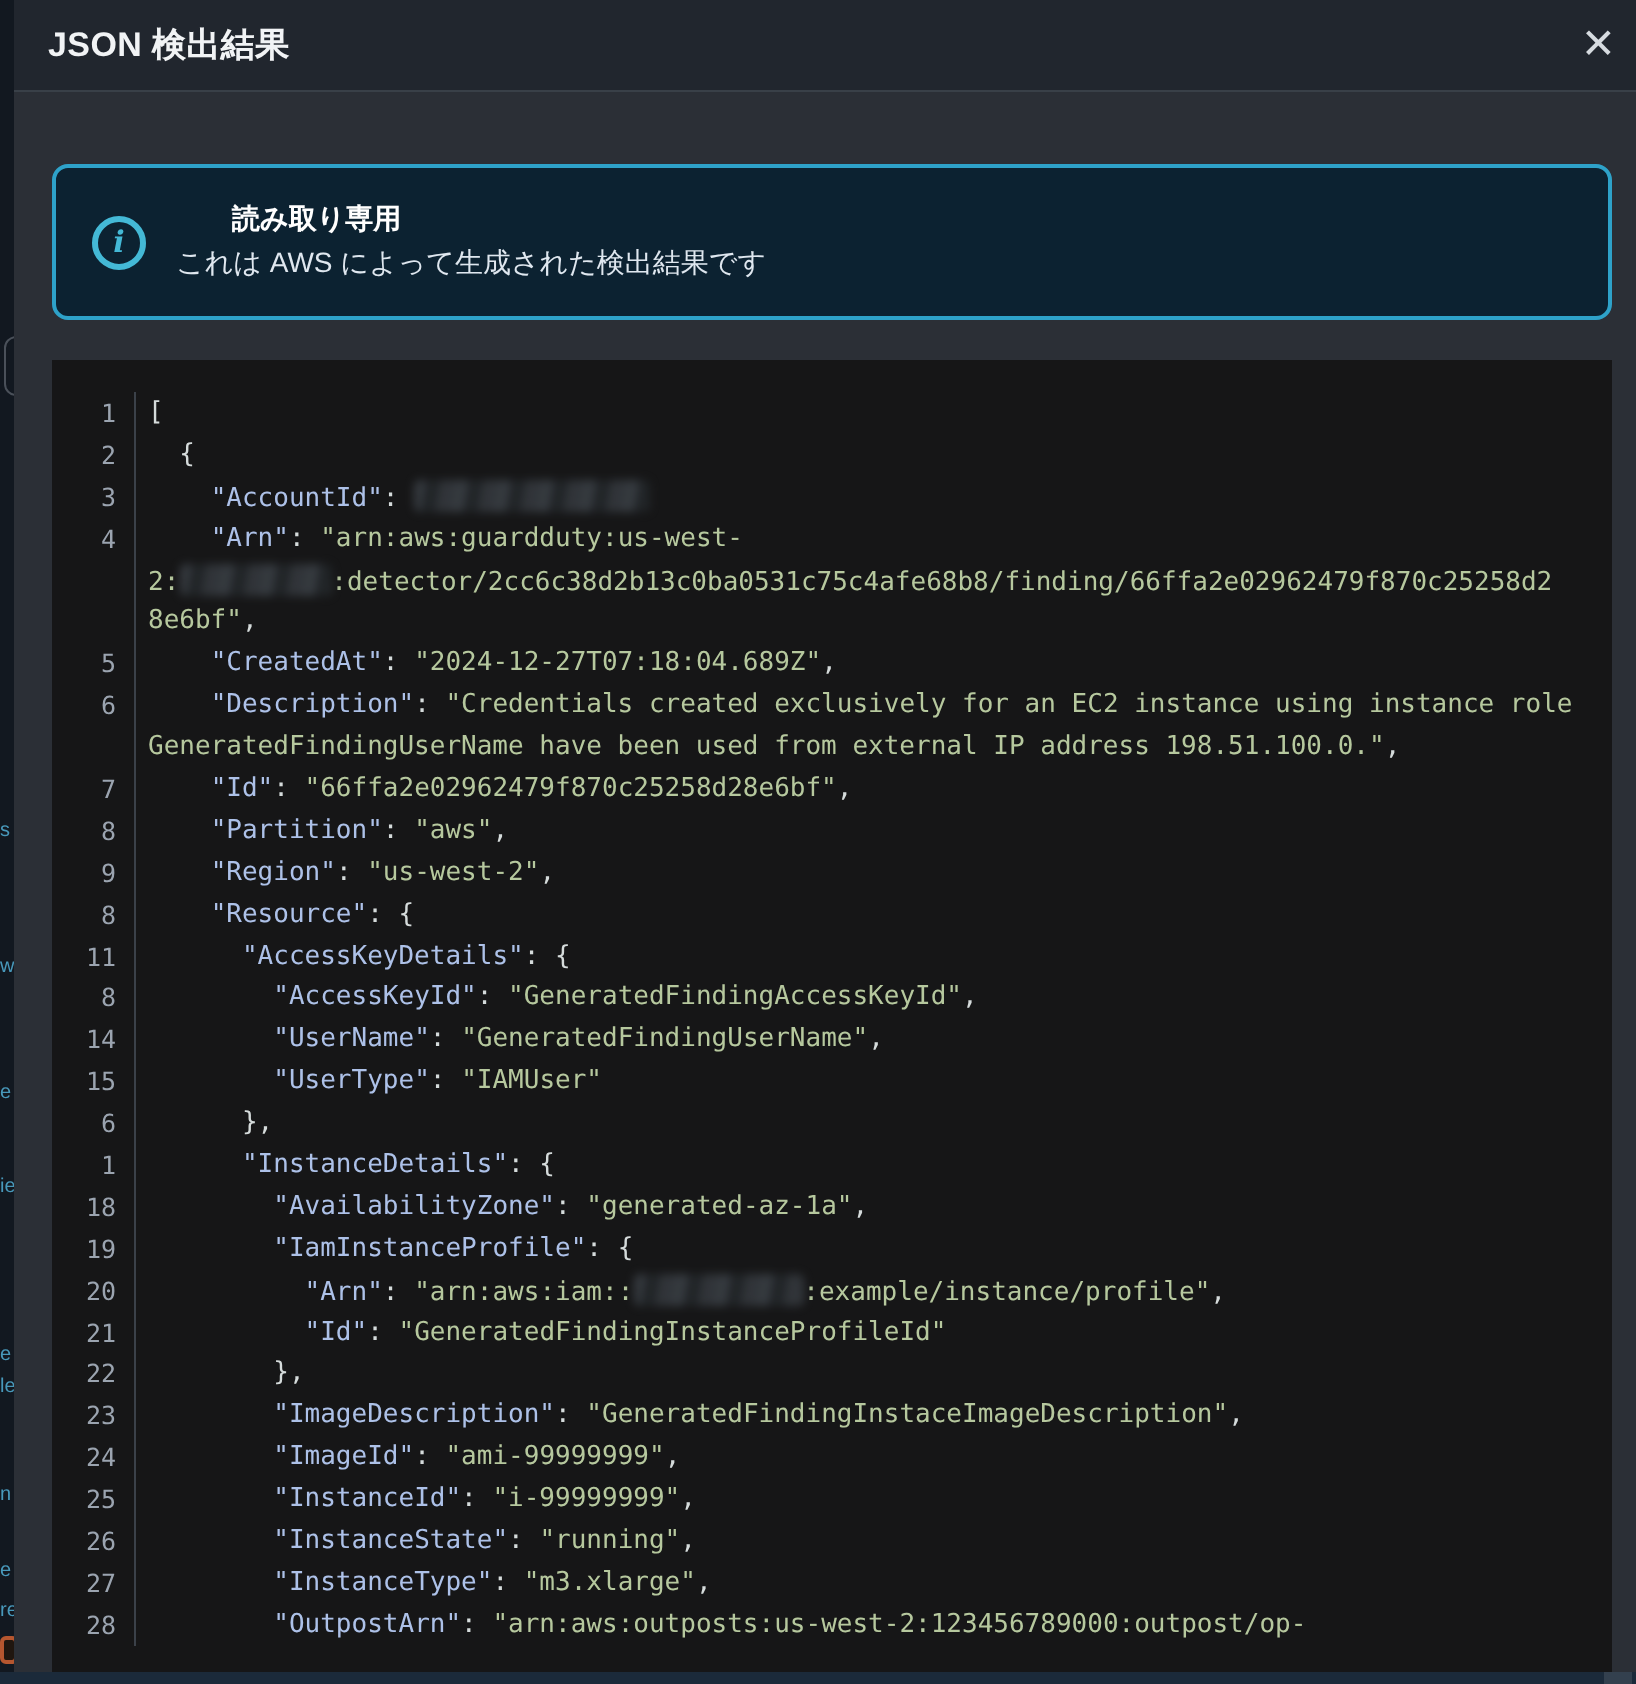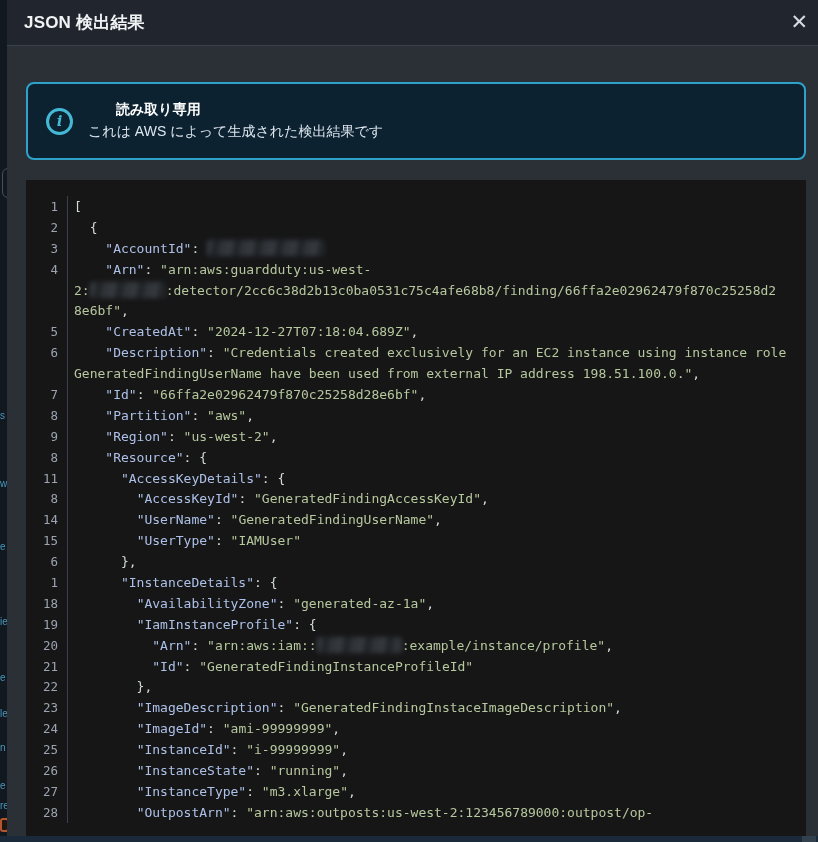--- a/index.html
+++ b/index.html
@@ -95,23 +95,23 @@
 </style>
 </head>
 <body>
 
 <div class="left-strip">
   <div class="frag-rect"></div>
   <div class="frag-orange"></div>
 <span class="frag" style="top: 410px;">s</span>
     <span class="frag" style="top: 478px;">w</span>
     <span class="frag" style="top: 541px;">e</span>
-    <span class="frag" style="top: 616px;">ie</span>
+    <span class="frag" style="top: 588px;">ie</span>
     <span class="frag" style="top: 672px;">e</span>
-    <span class="frag" style="top: 708px;">le</span>
+    <span class="frag" style="top: 688px;">le</span>
     <span class="frag" style="top: 742px;">n</span>
     <span class="frag" style="top: 780px;">e</span>
     <span class="frag" style="top: 800px;">re</span>
   </div>
 
 <div class="modal">
   <div class="modal-header">
     <span class="modal-title">JSON 検出結果</span>
     <button class="close-btn">
       <span>✕</span>

